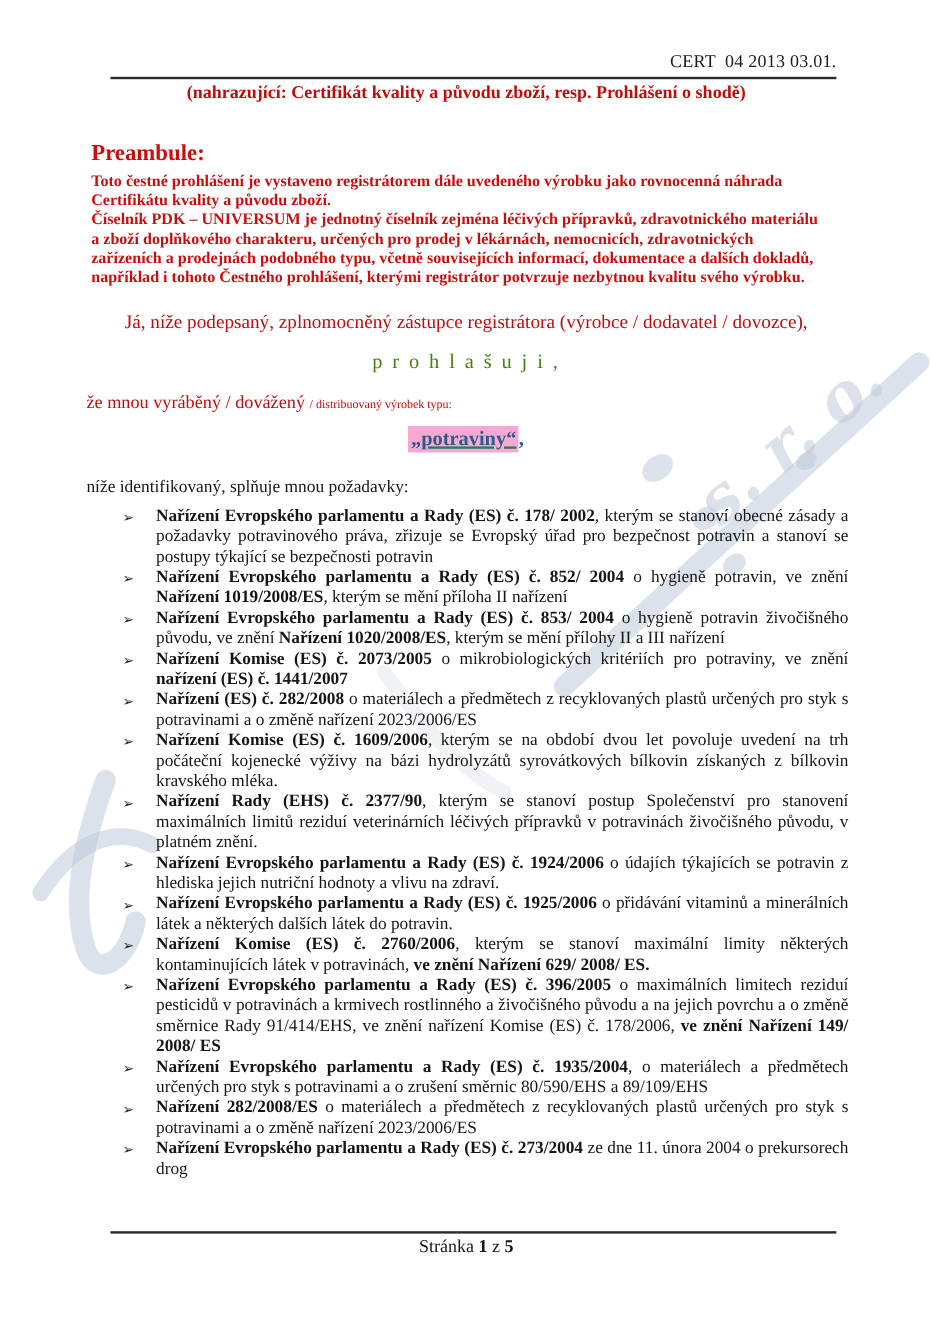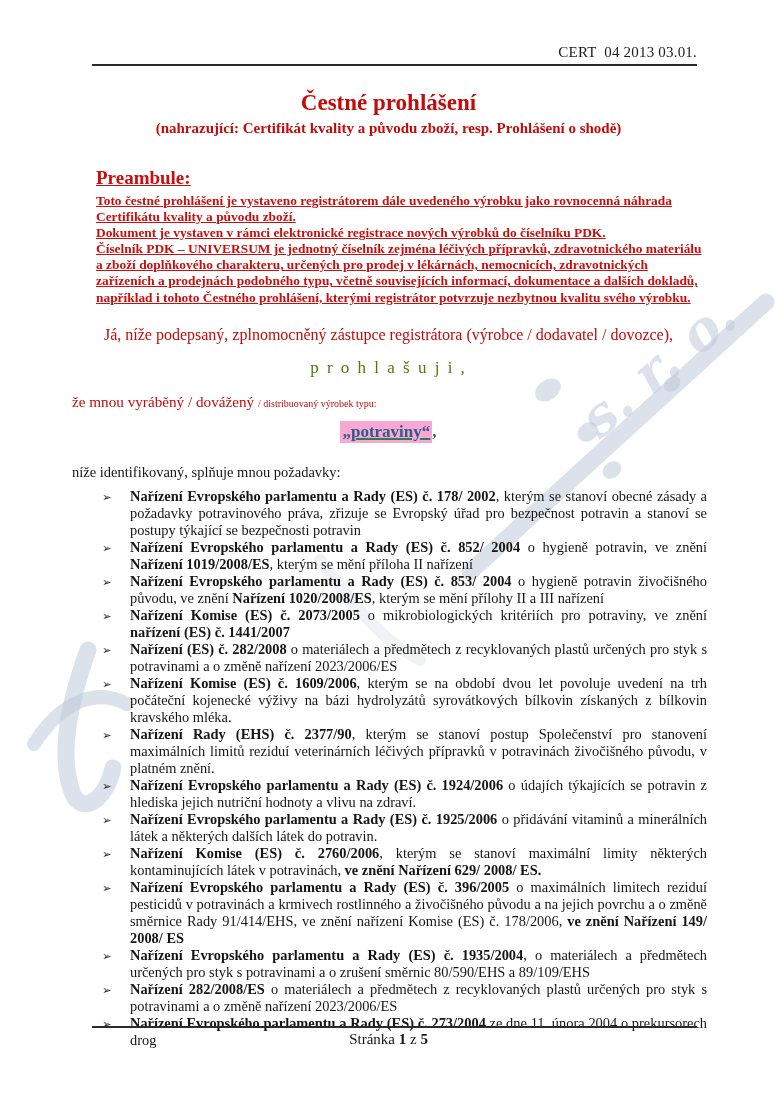--- a/index.html
+++ b/index.html
@@ -9,21 +9,21 @@
   }
   .watermark{position:absolute;left:0;top:0;z-index:0;pointer-events:none;}
   .page{position:relative;z-index:1;padding-top:44px;}
 
   .doc-ref{ text-align:right;margin-right:80px;font-size:15px;white-space:pre;letter-spacing:.2px;color:#1c1c1c;}
   .header-rule{border:none;border-top:2px solid #2b2b2b;margin:3px 80px 0 92px;height:0;}
 
   .title{margin-top:24px;text-align:center;font-size:23px;font-weight:bold;color:#c20b0b;}
   .subtitle{margin-top:4px;text-align:center;font-size:15px;font-weight:bold;color:#c20b0b;}
 
-  .preamble{margin:30px 58px 0 96px;color:#cc0d0d;text-decoration:underline;}
+  .preamble{margin:30px 58px 0 76px;color:#cc0d0d;}
   .preamble-heading{font-size:19px;font-weight:bold;margin:0 0 4px 0;}
   .preamble-par{margin:0;font-weight:bold;font-size:13.4px;line-height:16.1px;white-space:pre-line;}
 
   .intro-line{margin-top:20px;text-align:center;font-size:16px;color:#c20b0b;}
   .verb-line{margin-top:14px;text-align:center;font-size:17px;font-weight:normal;letter-spacing:2px;color:#4d7c0f;}
 
   .product-line{margin:15px 58px 0 72px;font-size:15.2px;color:#c20b0b;}
   .product-line span{font-weight:normal;}
   .product-line span:not(.b){font-weight:normal;font-size:10px;}
 
@@ -61,28 +61,26 @@
     <ellipse cx="672" cy="384" rx="9" ry="7" transform="rotate(-35 672 384)"></ellipse>
   </g>
   <text class="wm-text" transform="translate(600 440) rotate(-40)" font-size="54" fill="#b9c6d8" fill-opacity="0.5">s. r. o.</text>
 </svg>
 
 <div class="page">
 
   <div class="doc-ref">CERT  04 2013 03.01.</div>
   <hr class="header-rule">
 
-  <div class="title">Čestné prohlášení</div>
   <div class="subtitle">(nahrazující: Certifikát kvality a původu zboží, resp. Prohlášení o shodě)</div>
 
   <div class="preamble">
     <div class="preamble-heading">Preambule:</div>
     <p class="preamble-par">Toto čestné prohlášení je vystaveno registrátorem dále uvedeného výrobku jako rovnocenná náhrada
 Certifikátu kvality a původu zboží.</p>
-    <p class="preamble-par">Dokument je vystaven v rámci elektronické registrace nových výrobků do číselníku PDK.</p>
     <p class="preamble-par">Číselník PDK – UNIVERSUM je jednotný číselník zejména léčivých přípravků, zdravotnického materiálu
 a zboží doplňkového charakteru, určených pro prodej v lékárnách, nemocnicích, zdravotnických
 zařízeních a prodejnách podobného typu, včetně souvisejících informací, dokumentace a dalších dokladů,
 například i tohoto Čestného prohlášení, kterými registrátor potvrzuje nezbytnou kvalitu svého výrobku.</p>
   </div>
 
   <div class="intro-line">Já, níže podepsaný, zplnomocněný zástupce registrátora (výrobce / dodavatel / dovozce),</div>
   <div class="verb-line">p r o h l a š u j i ,</div>
 
   <div class="product-line"><span class="b">že mnou vyráběný / dovážený </span><span> / distribuovaný výrobek typu:</span></div>

